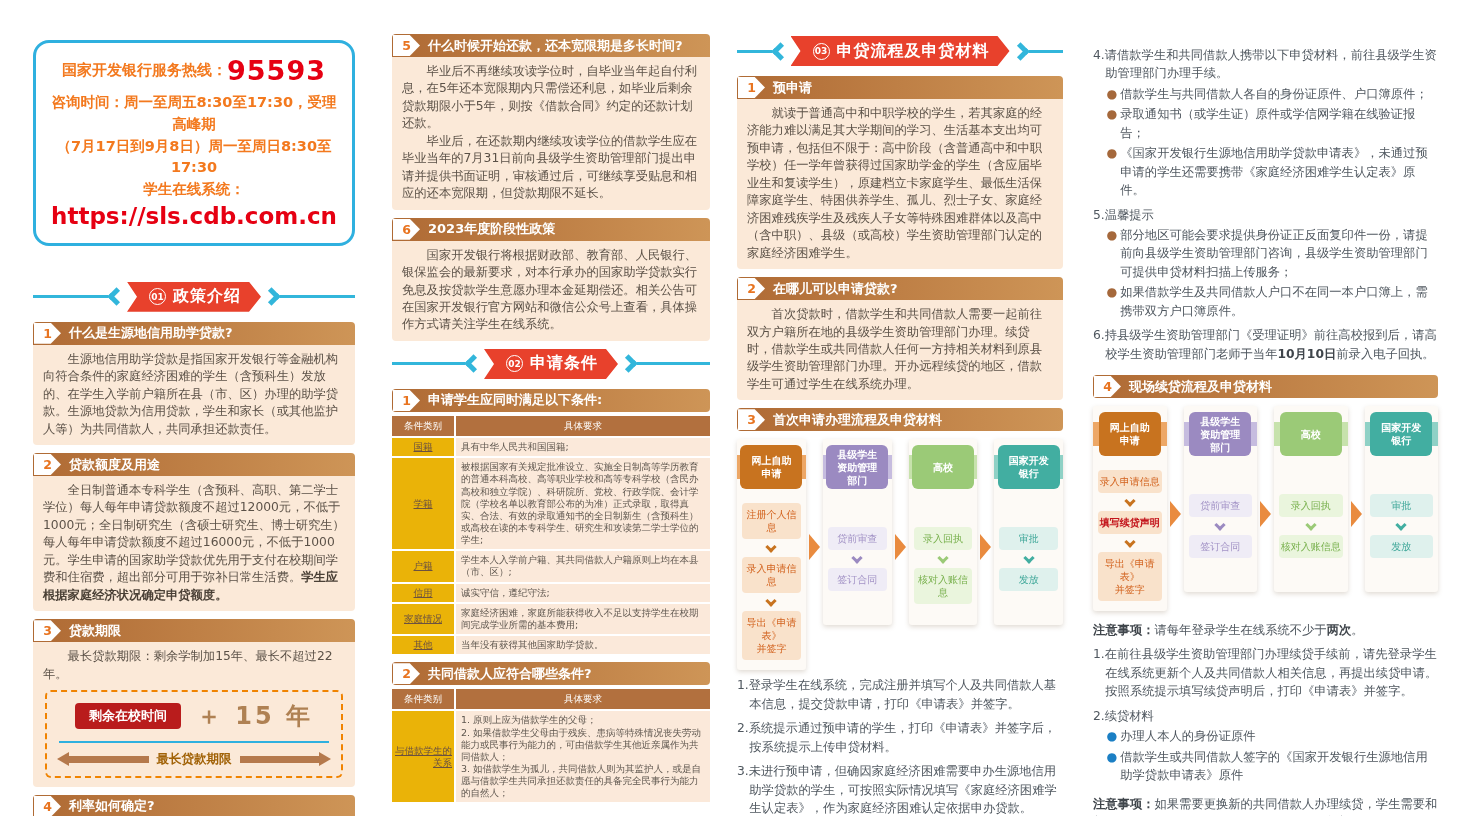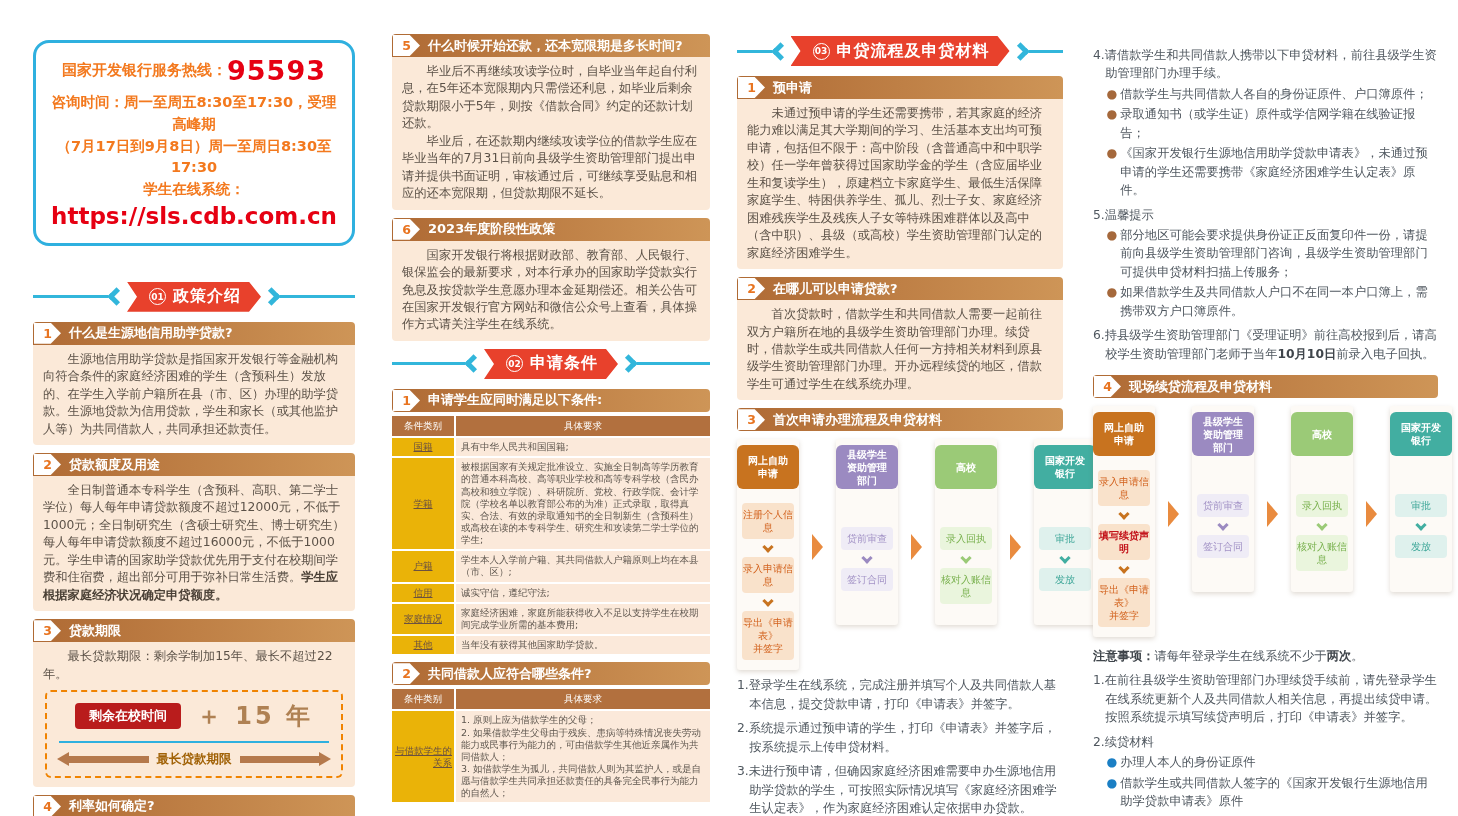--- a/index.html
+++ b/index.html
@@ -55,21 +55,21 @@
   .alabel { color:#a16207; font-weight:700; font-size:12.5px; margin:0 8px; white-space:nowrap; }
 
   
   .ctable { display:grid; grid-template-columns:62px 1fr; gap:2px; margin-top:4px; font-size:9.5px; line-height:1.28; }
   .th { background:#B2703E; color:#fff; font-weight:400; text-align:center; padding:4px 2px; }
   .tl { background:#eab308; color:#6B5140; display:flex; align-items:center; justify-content:center; text-align:right; padding:2px;text-decoration:underline; }
   .td { background:#FBE9DA; color:#5E564E; padding:3px 5px; }
   .pre { white-space:pre-line; }
 
   
-  .flow { display:flex; align-items:flex-start; gap:13px; margin-top:8px; }
+  .flow { display:flex; align-items:flex-start; gap:3px; margin-top:8px; }
   .lane { flex:1; background:#FDFAF6; border-radius:3px; box-shadow:0 2px 5px rgba(120,90,60,.22); padding:0 5px 10px; min-height:186px; }
   .lane-o { --c:#C8731F; --band:#EDA766; --sb:#F9E2CB; --st:#D2611C; }
   .lane-p { --c:#9B8AC1; --band:#C6BCDF; --sb:#EFECF6; --st:#A393C6; }
   .lane-g { --c:#9BCA77; --band:#C7E2AC; --sb:#EAF5DD; --st:#79B14E; }
   .lane-t { --c:#42AEA1; --band:#8FD1C6; --sb:#DFF1ED; --st:#41A89A; }
   .lh-row { display:flex; align-items:center; height:56px; margin:0 -5px; }
   .lane-tab { flex:1; height:24px; background:var(--band); }
   .lane-head { width:62px; min-height:44px; flex:none; background:var(--c); border-radius:6px; color:#fff; font-weight:700; font-size:10px;
                display:flex; align-items:center; justify-content:center; text-align:center; line-height:1.3; padding:2px; white-space:pre-line; }
   .steps { display:flex; flex-direction:column; align-items:center; margin-top:8px; }
@@ -254,21 +254,21 @@
       <span class="bchev bchev-r"></span>
       <span class="bline"></span>
     </div>
 
     <div class="sec">
       <div class="subhead">
         <span class="shnum">1</span>
         <span class="shtitle">预申请</span>
       </div>
       <div class="sbody">
-        <p>未通过预申请的学生还需要携带，若其家庭的经济能力难以满足其大学期间的学习、生活基本支出均可预申请，包括但不限于：高中阶段（含普通高中和中职学校）任一学年曾获得过国家助学金的学生（含应届毕业生和复读学生），原建档立卡家庭学生、最低生活保障家庭学生、特困供养学生、孤儿、烈士子女、家庭经济困难残疾学生及残疾人子女等特殊困难群体以及高中（含中职）、县级（或高校）学生资助管理部门认定的家庭经济困难学生。</p>
+        <p>就读于普通高中和中职学校的学生，若其家庭的经济能力难以满足其大学期间的学习、生活基本支出均可预申请，包括但不限于：高中阶段（含普通高中和中职学校）任一学年曾获得过国家助学金的学生（含应届毕业生和复读学生），原建档立卡家庭学生、最低生活保障家庭学生、特困供养学生、孤儿、烈士子女、家庭经济困难残疾学生及残疾人子女等特殊困难群体以及高中（含中职）、县级（或高校）学生资助管理部门认定的家庭经济困难学生。</p>
       </div>
     </div>
 
     <div class="sec">
       <div class="subhead">
         <span class="shnum">2</span>
         <span class="shtitle">在哪儿可以申请贷款?</span>
       </div>
       <div class="sbody">
         <p>首次贷款时，借款学生和共同借款人需要一起前往双方户籍所在地的县级学生资助管理部门办理。续贷时，借款学生或共同借款人任何一方持相关材料到原县级学生资助管理部门办理。开办远程续贷的地区，借款学生可通过学生在线系统办理。</p>

